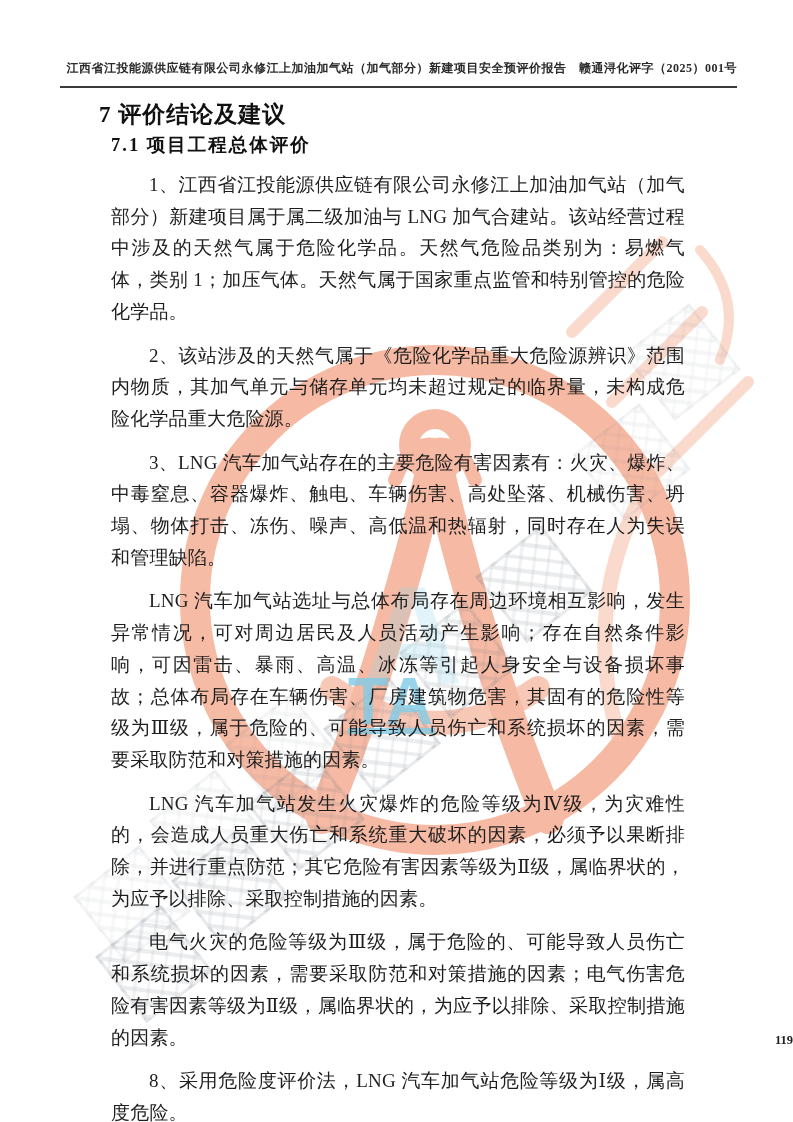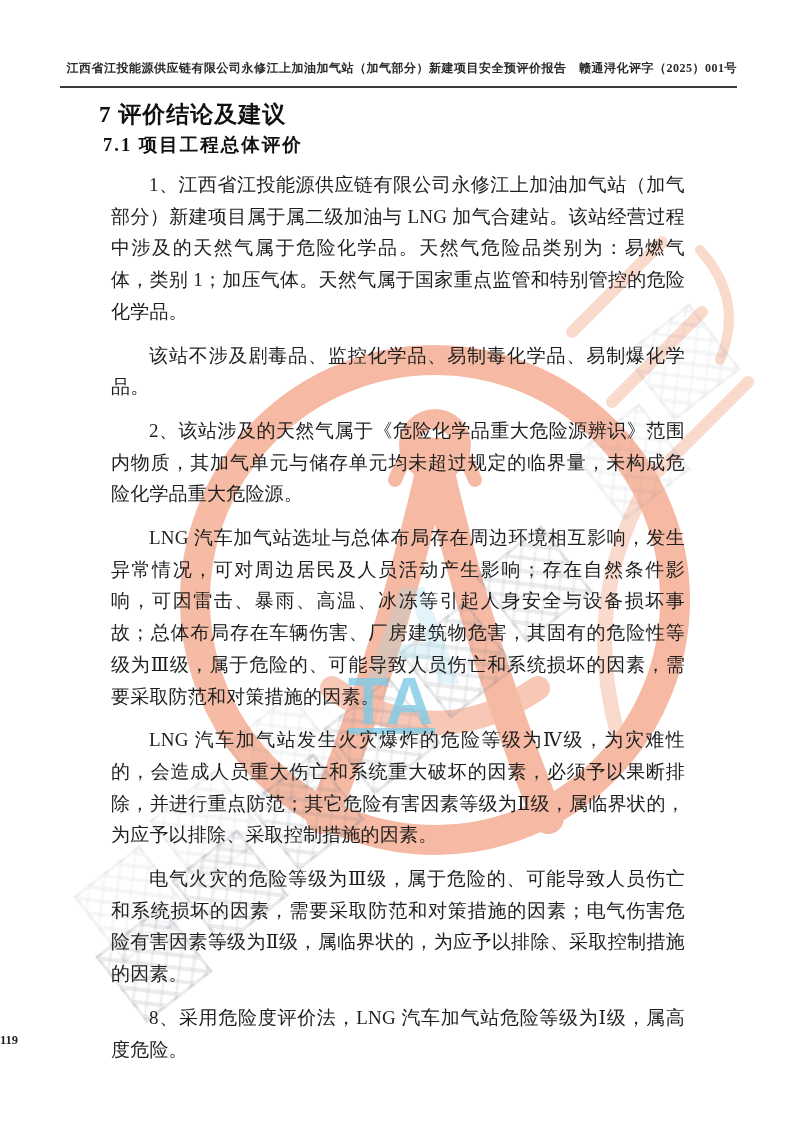--- a/index.html
+++ b/index.html
@@ -38,28 +38,28 @@
     position:absolute;left:60px;right:56px;top:60px;
     padding-bottom:9px;border-bottom:2px solid #3a3a3a;
     font-size:12px;font-weight:bold;text-align:right;
     letter-spacing:.5px;color:#2a2a2a;white-space:nowrap;
   }
   .doc{position:absolute;left:99px;width:598px;top:99px;}
   .doc h1{
     font-size:23px;font-weight:bold;margin:0 0 2px 0;letter-spacing:1px;color:#111;
   }
   .doc h2{
-    font-size:18.5px;font-weight:bold;margin:0 0 11px 4px;letter-spacing:2px;color:#111;
+    font-size:18.5px;font-weight:bold;margin:0 0 11px 12px;letter-spacing:2px;color:#111;
   }
   .doc p{
     margin:12px;font-size:19px;line-height:31.7px;
     text-indent:2em;text-align:justify;letter-spacing:.2px;color:#1e1e1e;
   }
   .page-footer{
-    position:absolute;left:0;right:0;top:1033px;text-align:left;
+    position:absolute;left:0;right:0;top:1033px;text-align:right;
     font-size:12.5px;font-weight:bold;color:#222;font-family:Liberation Serif, serif;
   }
 </style>
 </head>
 <body>
 
 <div class="page">
 
   <div class="wm-layer">
 
@@ -106,22 +106,22 @@
 
   <div class="content-layer">
 
     <div class="page-header">江西省江投能源供应链有限公司永修江上加油加气站（加气部分）新建项目安全预评价报告　赣通浔化评字（2025）001号</div>
 
     <div class="doc">
       <h1>7 评价结论及建议</h1>
       <h2>7.1 项目工程总体评价</h2>
 
       <p>1、江西省江投能源供应链有限公司永修江上加油加气站（加气部分）新建项目属于属二级加油与 LNG 加气合建站。该站经营过程中涉及的天然气属于危险化学品。天然气危险品类别为：易燃气体，类别 1；加压气体。天然气属于国家重点监管和特别管控的危险化学品。</p>
-      <p>该站不涉及剧毒品、监控化学品、易制毒化学品、易制爆化学品。</p>
       <p>2、该站涉及的天然气属于《危险化学品重大危险源辨识》范围内物质，其加气单元与储存单元均未超过规定的临界量，未构成危险化学品重大危险源。</p>
+      <p>3、LNG 汽车加气站存在的主要危险有害因素有：火灾、爆炸、中毒窒息、容器爆炸、触电、车辆伤害、高处坠落、机械伤害、坍塌、物体打击、冻伤、噪声、高低温和热辐射，同时存在人为失误和管理缺陷。</p>
       <p>LNG 汽车加气站选址与总体布局存在周边环境相互影响，发生异常情况，可对周边居民及人员活动产生影响；存在自然条件影响，可因雷击、暴雨、高温、冰冻等引起人身安全与设备损坏事故；总体布局存在车辆伤害、厂房建筑物危害，其固有的危险性等级为Ⅲ级，属于危险的、可能导致人员伤亡和系统损坏的因素，需要采取防范和对策措施的因素。</p>
       <p>LNG 汽车加气站发生火灾爆炸的危险等级为Ⅳ级，为灾难性的，会造成人员重大伤亡和系统重大破坏的因素，必须予以果断排除，并进行重点防范；其它危险有害因素等级为Ⅱ级，属临界状的，为应予以排除、采取控制措施的因素。</p>
       <p>电气火灾的危险等级为Ⅲ级，属于危险的、可能导致人员伤亡和系统损坏的因素，需要采取防范和对策措施的因素；电气伤害危险有害因素等级为Ⅱ级，属临界状的，为应予以排除、采取控制措施的因素。</p>
       <p>8、采用危险度评价法，LNG 汽车加气站危险等级为Ⅰ级，属高度危险。</p>
     </div>
 
     <div class="page-footer">119</div>
   </div>
 
 </div>

